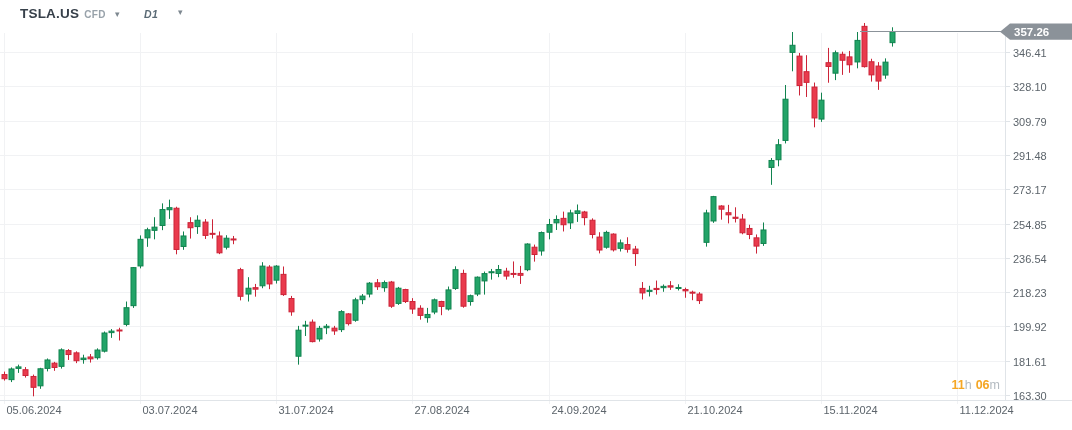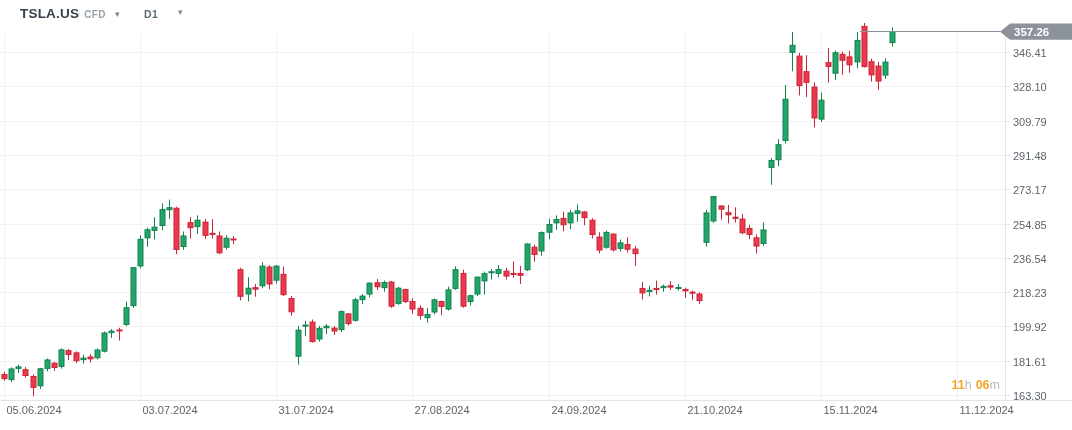--- a/index.html
+++ b/index.html
@@ -16,20 +16,21 @@
   .symbol-group{
     position:absolute;left:20px;top:6px;display:flex;align-items:baseline;gap:5px;
     cursor:pointer;
   }
   .symbol-name{font-size:13.5px;font-weight:bold;color:#37404a;letter-spacing:.2px;}
   .symbol-type{font-size:10px;color:#98a2aa;font-weight:bold;letter-spacing:.4px;}
   .chev{font-size:9px;color:#7d8790;position:relative;top:-1px;margin-left:4px;}
   .tf-group{
     position:absolute;left:144px;top:8px;display:flex;
     cursor:pointer;
+    font-style:italic;
   }
   .tf-label{font-size:10.5px;color:#5a6a75;font-weight:bold;letter-spacing:.3px;}
   svg text{font-family:"Liberation Sans","DejaVu Sans",sans-serif;}
 </style>
 </head>
 <body>
 
 <div class="chart-header">
   <div class="symbol-group">
     <span class="symbol-name">TSLA.US</span>

